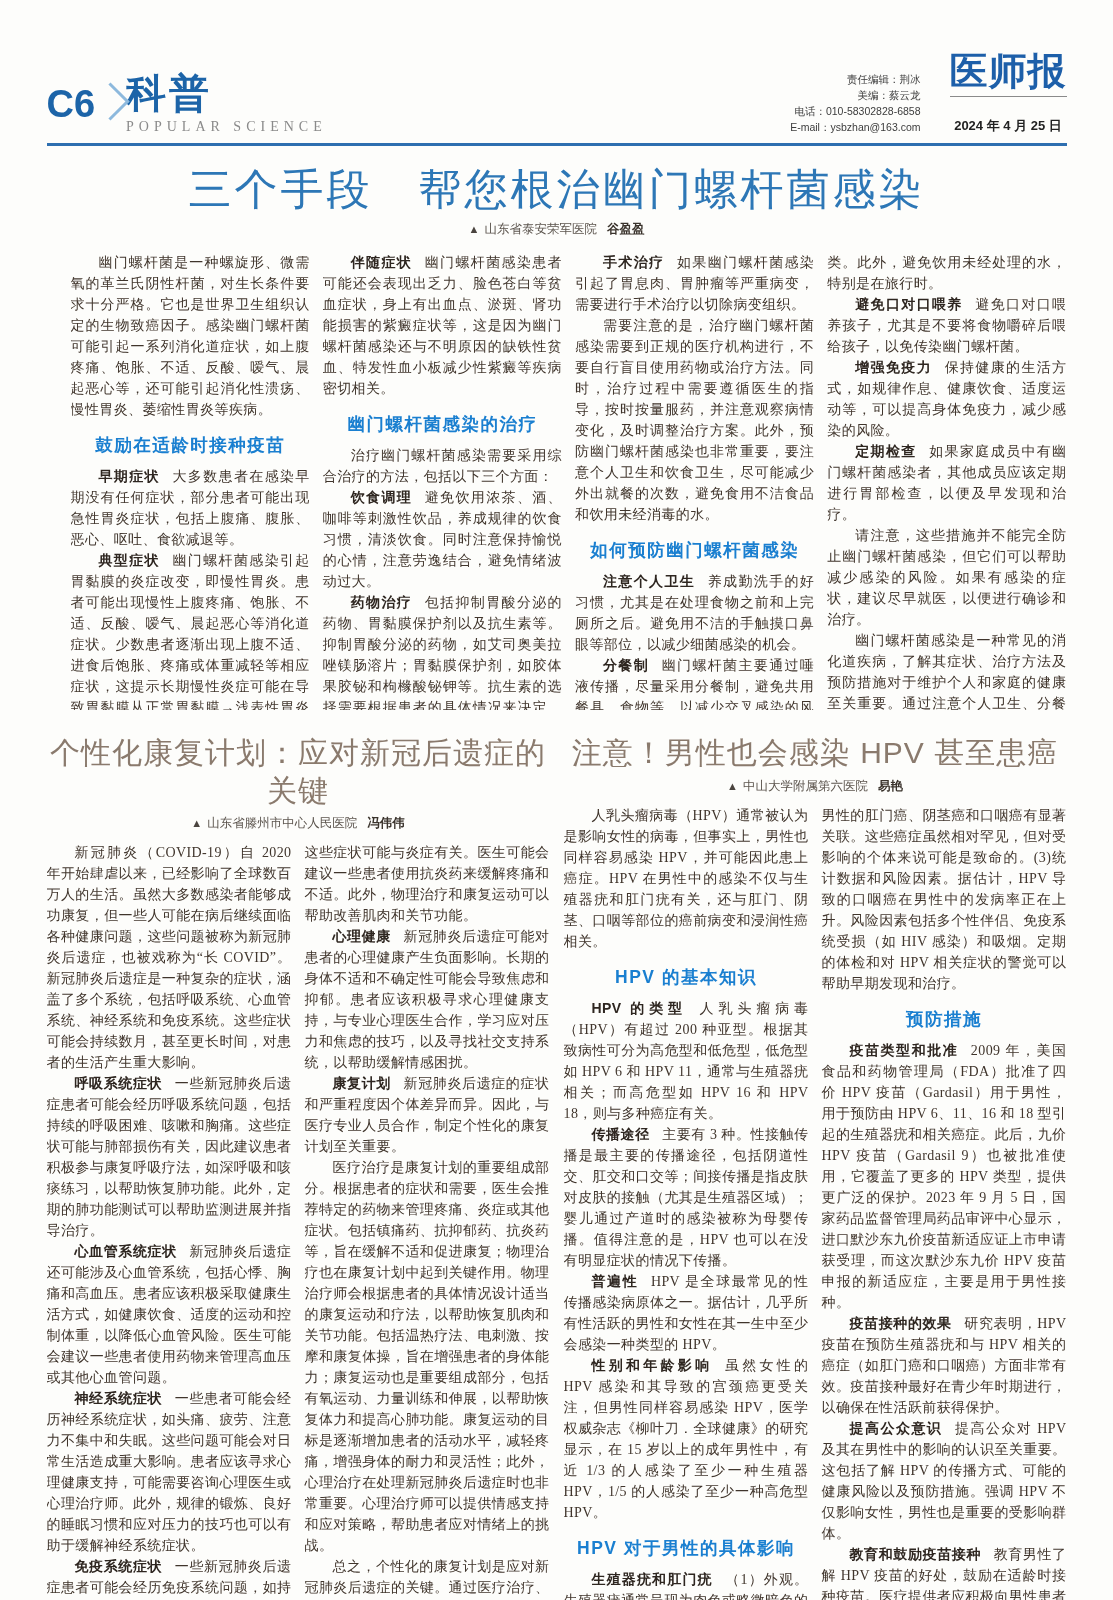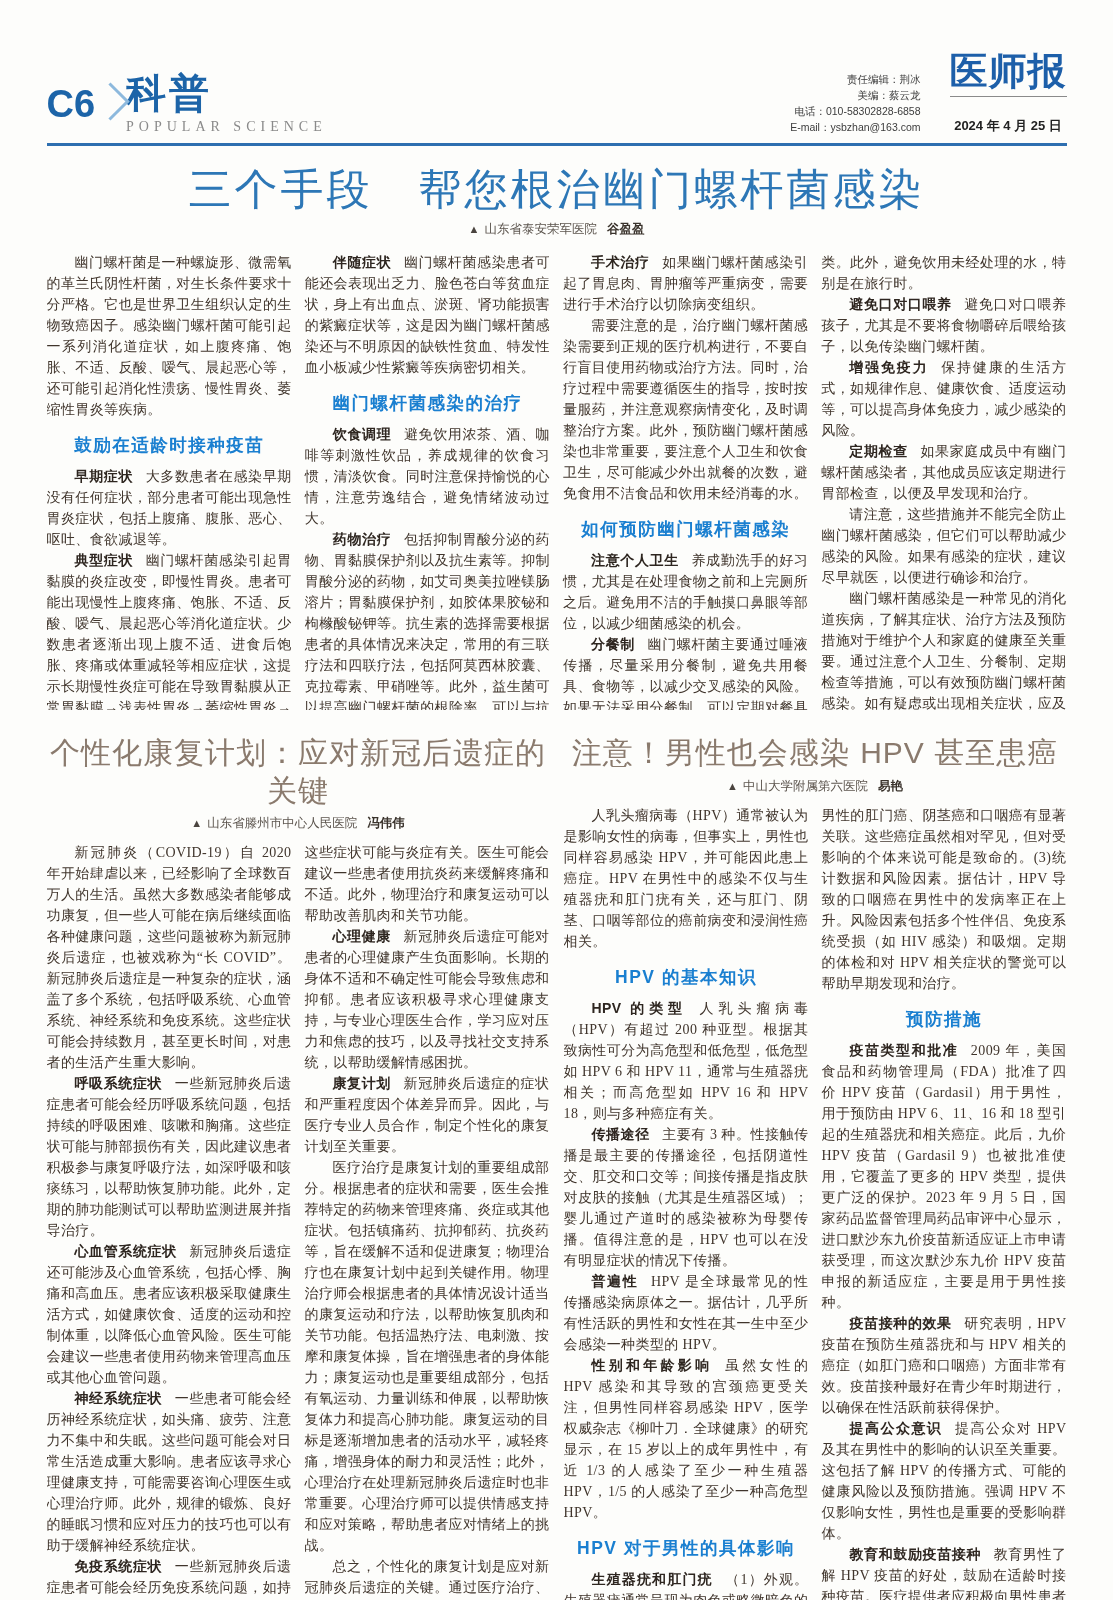--- a/index.html
+++ b/index.html
@@ -33,21 +33,21 @@
   .masthead{font-family:"Liberation Serif",serif;font-weight:bold;font-size:38px;line-height:1.05;color:#1d5fa9;letter-spacing:1px;}
   .date{font-family:"Liberation Sans",sans-serif;font-size:13px;font-weight:bold;color:#222;border-top:1px solid #8a8a8a;margin-top:4px;padding-top:20px;text-align:center;}
   .blue-rule{border:none;border-top:3px solid #2e6fb0;margin:8px auto 0;width:1020px;}
   
   .a1-title{margin:18px 0 0;text-align:center;font-family:"Liberation Sans","DejaVu Sans",sans-serif;font-weight:500;font-size:43px;line-height:1.2;color:var(--title-blue);letter-spacing:3px;}
   .byline{margin-top:6px;text-align:center;font-family:"Liberation Sans",sans-serif;font-size:12.5px;color:#5c554e;}
   .byline .tri{color:#4a443f;font-size:11px;margin-right:5px;}
   .byline .author{font-weight:bold;color:#3a332c;margin-left:10px;}
   
   .cols{display:flex;gap:13px;overflow:hidden;}
-  .a1-cols{margin-top:14px;height:458px;}
+  .a1-cols{margin-top:14px;height:458px;margin-left:24px;}
   .col{flex:1;min-width:0;text-align:justify;}
   .para{margin:0;font-size:14px;line-height:21px;letter-spacing:0.4px;text-indent:2em;color:var(--ink);}
   .para.cont{text-indent:0;}
   .lead{font-family:"Liberation Sans","DejaVu Sans",sans-serif;font-weight:bold;color:var(--ink-bold);margin-right:0.9em;}
   .col-heading{font-family:"Liberation Sans","DejaVu Sans",sans-serif;font-weight:bold;font-size:17.5px;color:var(--heading-blue);text-align:center;margin:13px 0 9px;letter-spacing:1.5px;text-indent:0;}
   
   .bottom-row{display:flex;gap:14px;margin-top:24px;}
   .bottom-article{width:503px;flex:0 0 503px;}
   .b-title{margin:0;text-align:center;font-family:"Liberation Sans","DejaVu Sans",sans-serif;font-weight:500;font-size:30px;line-height:1.25;color:var(--title-taupe);letter-spacing:1px;}
   .b-cols{margin-top:10px;height:812px;}
@@ -90,20 +90,21 @@
     <div class="cols a1-cols">
         <div class="col">
           <p class="para">幽门螺杆菌是一种螺旋形、微需氧的革兰氏阴性杆菌，对生长条件要求十分严格。它也是世界卫生组织认定的生物致癌因子。感染幽门螺杆菌可能引起一系列消化道症状，如上腹疼痛、饱胀、不适、反酸、嗳气、晨起恶心等，还可能引起消化性溃疡、慢性胃炎、萎缩性胃炎等疾病。</p>
           <h3 class="col-heading">鼓励在适龄时接种疫苗</h3>
           <p class="para"><span class="lead">早期症状</span>大多数患者在感染早期没有任何症状，部分患者可能出现急性胃炎症状，包括上腹痛、腹胀、恶心、呕吐、食欲减退等。</p>
           <p class="para"><span class="lead">典型症状</span>幽门螺杆菌感染引起胃黏膜的炎症改变，即慢性胃炎。患者可能出现慢性上腹疼痛、饱胀、不适、反酸、嗳气、晨起恶心等消化道症状。少数患者逐渐出现上腹不适、进食后饱胀、疼痛或体重减轻等相应症状，这提示长期慢性炎症可能在导致胃黏膜从正常胃黏膜→浅表性胃炎→萎缩性胃炎→肠上皮化生→非典型增生→胃癌这一进程中恶化。部分患者的典型症状表现为慢性、节律性上腹痛，呈周期性发作，这提示可能发展为消化性溃疡。</p>
         </div>
         <div class="col">
           <p class="para"><span class="lead">伴随症状</span>幽门螺杆菌感染患者可能还会表现出乏力、脸色苍白等贫血症状，身上有出血点、淤斑、肾功能损害的紫癜症状等，这是因为幽门螺杆菌感染还与不明原因的缺铁性贫血、特发性血小板减少性紫癜等疾病密切相关。</p>
           <h3 class="col-heading">幽门螺杆菌感染的治疗</h3>
+          <p class="para">治疗幽门螺杆菌感染需要采用综合治疗的方法，包括以下三个方面：</p>
           <p class="para"><span class="lead">饮食调理</span>避免饮用浓茶、酒、咖啡等刺激性饮品，养成规律的饮食习惯，清淡饮食。同时注意保持愉悦的心情，注意劳逸结合，避免情绪波动过大。</p>
           <p class="para"><span class="lead">药物治疗</span>包括抑制胃酸分泌的药物、胃黏膜保护剂以及抗生素等。抑制胃酸分泌的药物，如艾司奥美拉唑镁肠溶片；胃黏膜保护剂，如胶体果胶铋和枸橼酸铋钾等。抗生素的选择需要根据患者的具体情况来决定，常用的有三联疗法和四联疗法，包括阿莫西林胶囊、克拉霉素、甲硝唑等。此外，益生菌可以提高幽门螺杆菌的根除率，可以与抗生素联合使用。</p>
         </div>
         <div class="col">
           <p class="para"><span class="lead">手术治疗</span>如果幽门螺杆菌感染引起了胃息肉、胃肿瘤等严重病变，需要进行手术治疗以切除病变组织。</p>
           <p class="para">需要注意的是，治疗幽门螺杆菌感染需要到正规的医疗机构进行，不要自行盲目使用药物或治疗方法。同时，治疗过程中需要遵循医生的指导，按时按量服药，并注意观察病情变化，及时调整治疗方案。此外，预防幽门螺杆菌感染也非常重要，要注意个人卫生和饮食卫生，尽可能减少外出就餐的次数，避免食用不洁食品和饮用未经消毒的水。</p>
           <h3 class="col-heading">如何预防幽门螺杆菌感染</h3>
           <p class="para"><span class="lead">注意个人卫生</span>养成勤洗手的好习惯，尤其是在处理食物之前和上完厕所之后。避免用不洁的手触摸口鼻眼等部位，以减少细菌感染的机会。</p>
           <p class="para"><span class="lead">分餐制</span>幽门螺杆菌主要通过唾液传播，尽量采用分餐制，避免共用餐具、食物等，以减少交叉感染的风险。如果无法采用分餐制，可以定期对餐具进行消毒处理。避免食用生或未熟透的食物，特别是海鲜和肉</p>
         </div>

